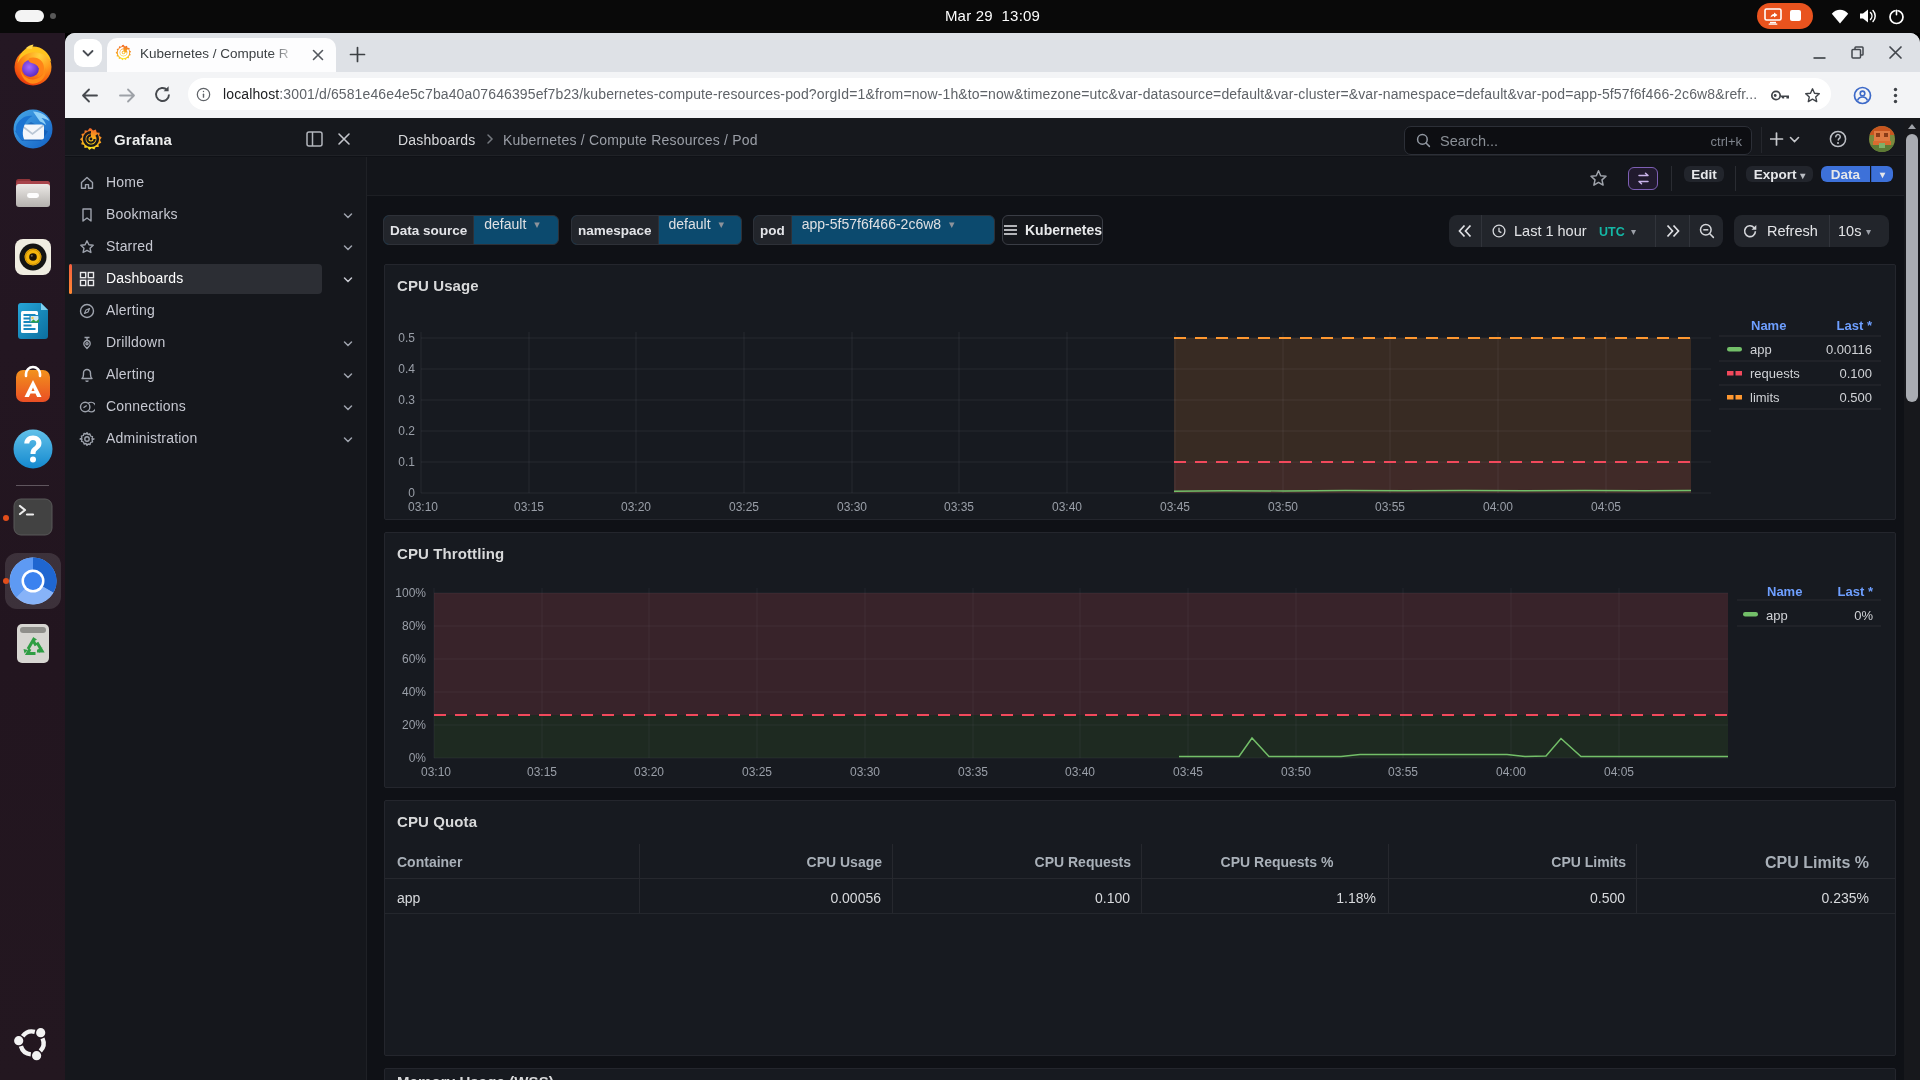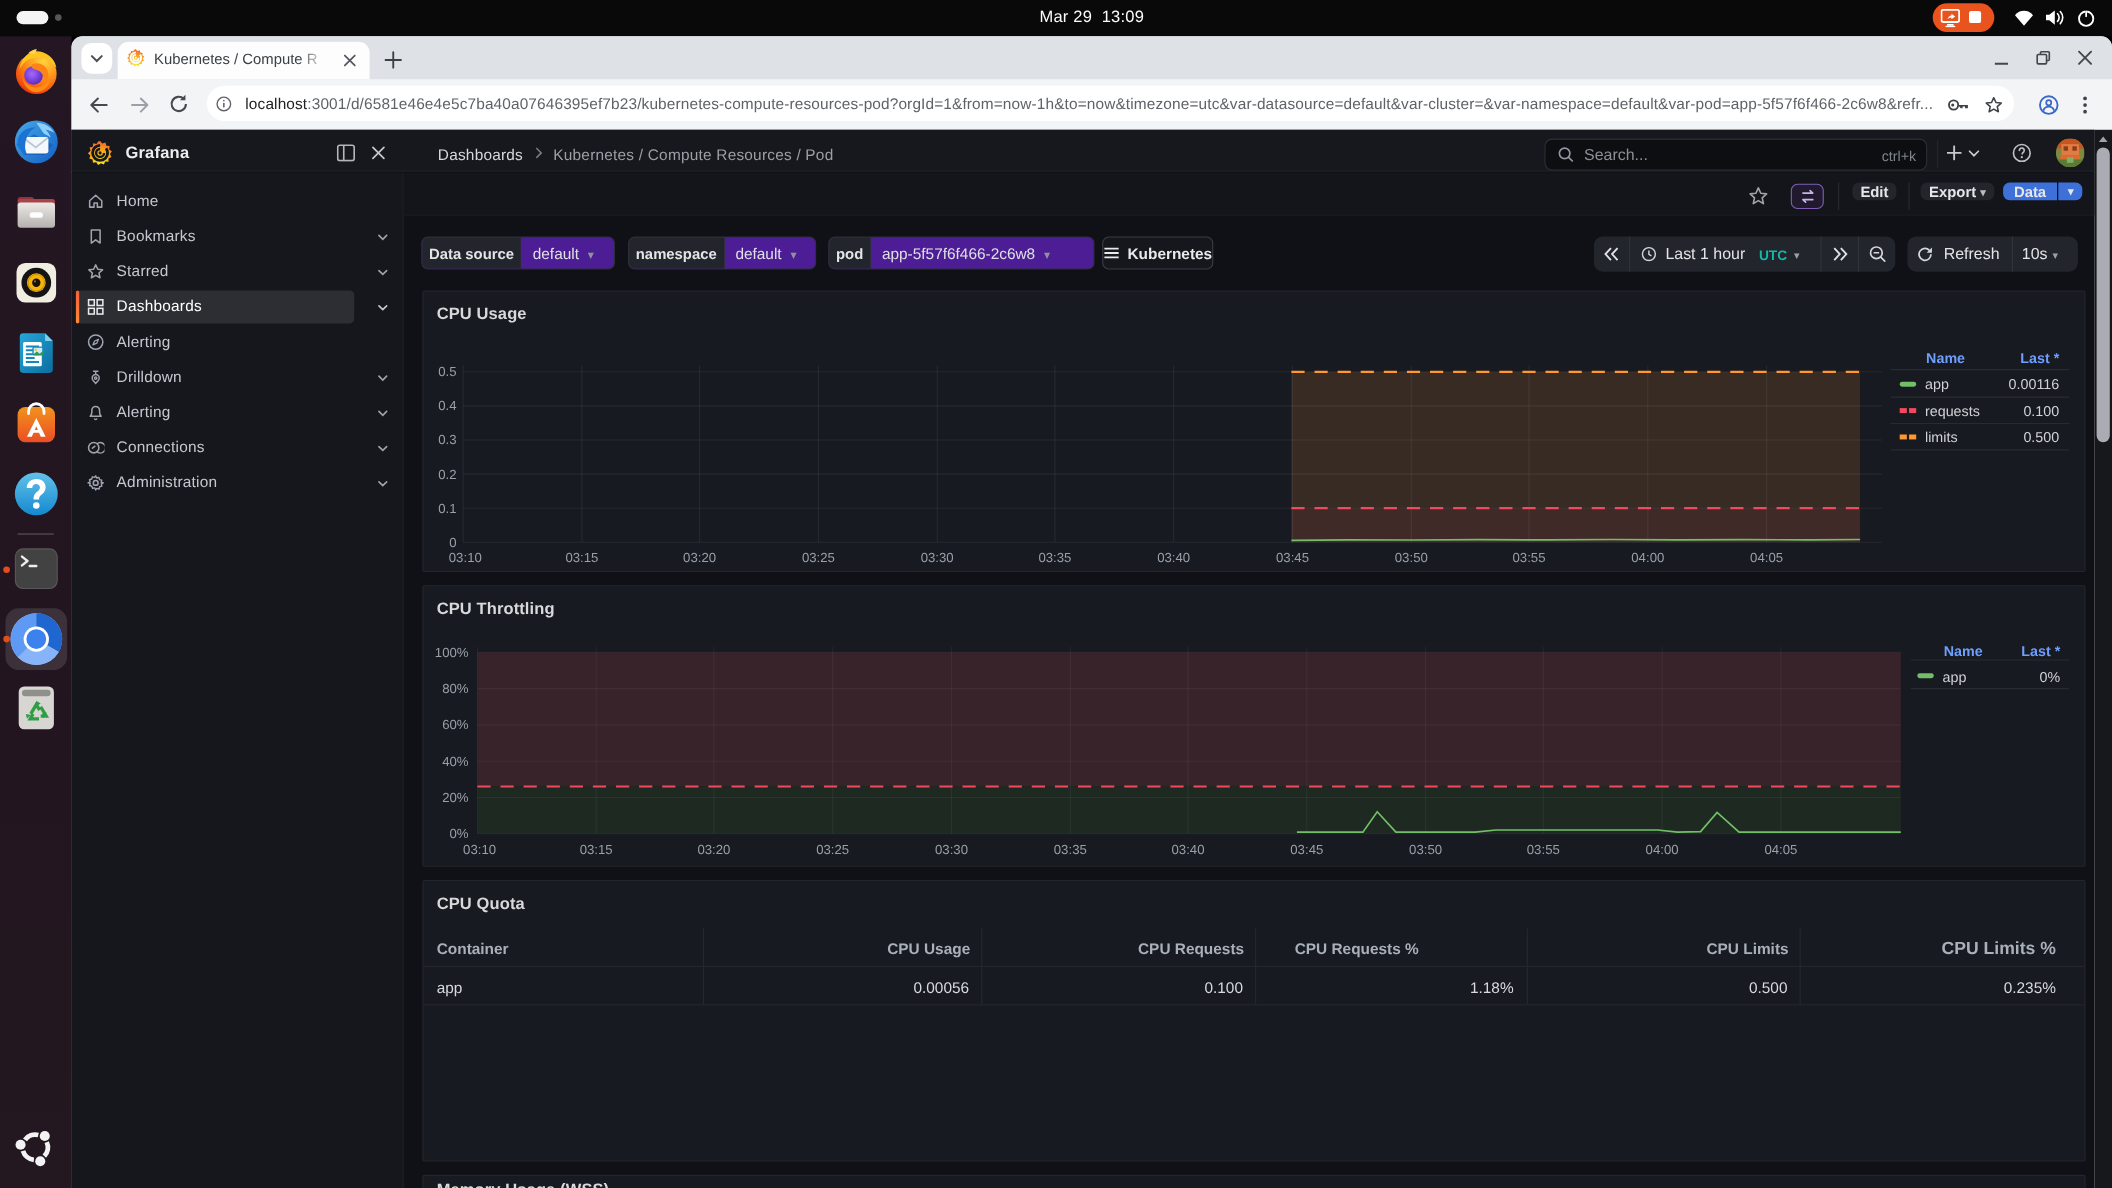--- a/index.html
+++ b/index.html
@@ -31,21 +31,21 @@
 #gmain{left:65px;top:118px;width:1839px;height:962px;background:#0f1116}
 #gheader{left:65px;top:118px;width:1839px;height:38px;background:#16181d;border-bottom:1px solid #202227}
 #gsidebar{left:65px;top:157px;width:302px;height:923px;background:#15171c;border-right:1px solid #1f2126}
 #sbsel{left:69px;top:264px;width:253px;height:30px;background:#2c2e34;border-radius:4px}
 #sbbar{left:69px;top:264px;width:3px;height:30px;background:linear-gradient(180deg,#f55f3e,#f83);border-radius:2px}
 .mi{position:absolute;left:106px;height:20px;font-size:14px;color:#c6c8d1;letter-spacing:.2px}
 .mico{position:absolute;left:79px;width:16px;height:16px;color:#9ea3ad}
 .mchev{position:absolute;left:342px;width:12px;height:12px;color:#9ea3ad}
 #row2border{left:367px;top:195px;width:1537px;height:1px;background:#1d1f24}
 
-.vctl{position:absolute;top:215px;height:30px;border:1px solid #2e3138;border-radius:6px;background:#4c1d95;display:flex;align-items:center}
+.vctl{position:absolute;top:215px;height:30px;border:1px solid #2e3138;border-radius:6px;background:#0c4a6e;display:flex;align-items:flex-start}
 .vlabel{background:#22252b;height:100%;display:flex;align-items:center;padding:0 6px;border-radius:5px 0 0 5px;color:#e3e4e8;font-size:13.5px;font-weight:700;border-right:1px solid #2e3138;white-space:nowrap}
 .vval{color:#dfe0e3;font-size:14px;padding:0 8px 0 10px;white-space:nowrap}
 .vchev{color:#8e939b;font-size:11px;padding-right:9px;margin-top:2px}
 
 .tgroup{position:absolute;top:215px;height:32px;background:#22252b;border-radius:8px;color:#d5d7db;display:flex;align-items:center}
 
 .btn2{position:absolute;top:166px;height:16px;border-radius:6px;background:#22252c;color:#e6e7ea;font-size:13.5px;font-weight:700;display:flex;align-items:center;justify-content:center}
 
 .panel{position:absolute;left:384px;width:1512px;background:#171a20;border:1px solid #24262d;border-radius:2px}
 .ptitle{position:absolute;left:12px;top:12px;font-size:15px;font-weight:700;color:#d8d9da;letter-spacing:.1px}
@@ -602,21 +602,21 @@
 <div class="abs" style="left:0;top:77px;width:1510px;height:1px;background:#26282e"></div>
 <div class="abs" style="left:0;top:112px;width:1510px;height:1px;background:rgba(255,255,255,0.06)"></div>
 <div class="abs" style="left:254px;top:43px;width:1px;height:69px;background:#26282e"></div>
 <div class="abs" style="left:507px;top:43px;width:1px;height:69px;background:#26282e"></div>
 <div class="abs" style="left:756px;top:43px;width:1px;height:69px;background:#26282e"></div>
 <div class="abs" style="left:1003px;top:43px;width:1px;height:69px;background:#26282e"></div>
 <div class="abs" style="left:1251px;top:43px;width:1px;height:69px;background:#26282e"></div>
 <div class="abs" style="left:12px;top:53px;font-size:14px;font-weight:700;color:#a9b0b8">Container</div>
 <div class="abs" style="left:297px;top:53px;width:200px;text-align:right;font-size:14px;font-weight:700;color:#a9b0b8">CPU Usage</div>
 <div class="abs" style="left:546px;top:53px;width:200px;text-align:right;font-size:14px;font-weight:700;color:#a9b0b8">CPU Requests</div>
-<div class="abs" style="left:792px;top:53px;width:200px;text-align:left;font-size:14px;font-weight:700;color:#a9b0b8">CPU Requests %</div>
+<div class="abs" style="left:792px;top:53px;width:200px;text-align:center;font-size:14px;font-weight:700;color:#a9b0b8">CPU Requests %</div>
 <div class="abs" style="left:1041px;top:53px;width:200px;text-align:right;font-size:14px;font-weight:700;color:#a9b0b8">CPU Limits</div>
 <div class="abs" style="left:1284px;top:53px;width:200px;text-align:right;font-size:16px;font-weight:700;color:#a9b0b8">CPU Limits %</div>
 <div class="abs" style="left:12px;top:89px;font-size:14px;color:#d8dadd">app</div>
 <div class="abs" style="left:296px;top:89px;width:200px;text-align:right;font-size:14px;color:#d8dadd">0.00056</div>
 <div class="abs" style="left:545px;top:89px;width:200px;text-align:right;font-size:14px;color:#d8dadd">0.100</div>
 <div class="abs" style="left:791px;top:89px;width:200px;text-align:right;font-size:14px;color:#d8dadd">1.18%</div>
 <div class="abs" style="left:1040px;top:89px;width:200px;text-align:right;font-size:14px;color:#d8dadd">0.500</div>
 <div class="abs" style="left:1284px;top:89px;width:200px;text-align:right;font-size:14px;color:#d8dadd">0.235%</div>
 </div>
 

